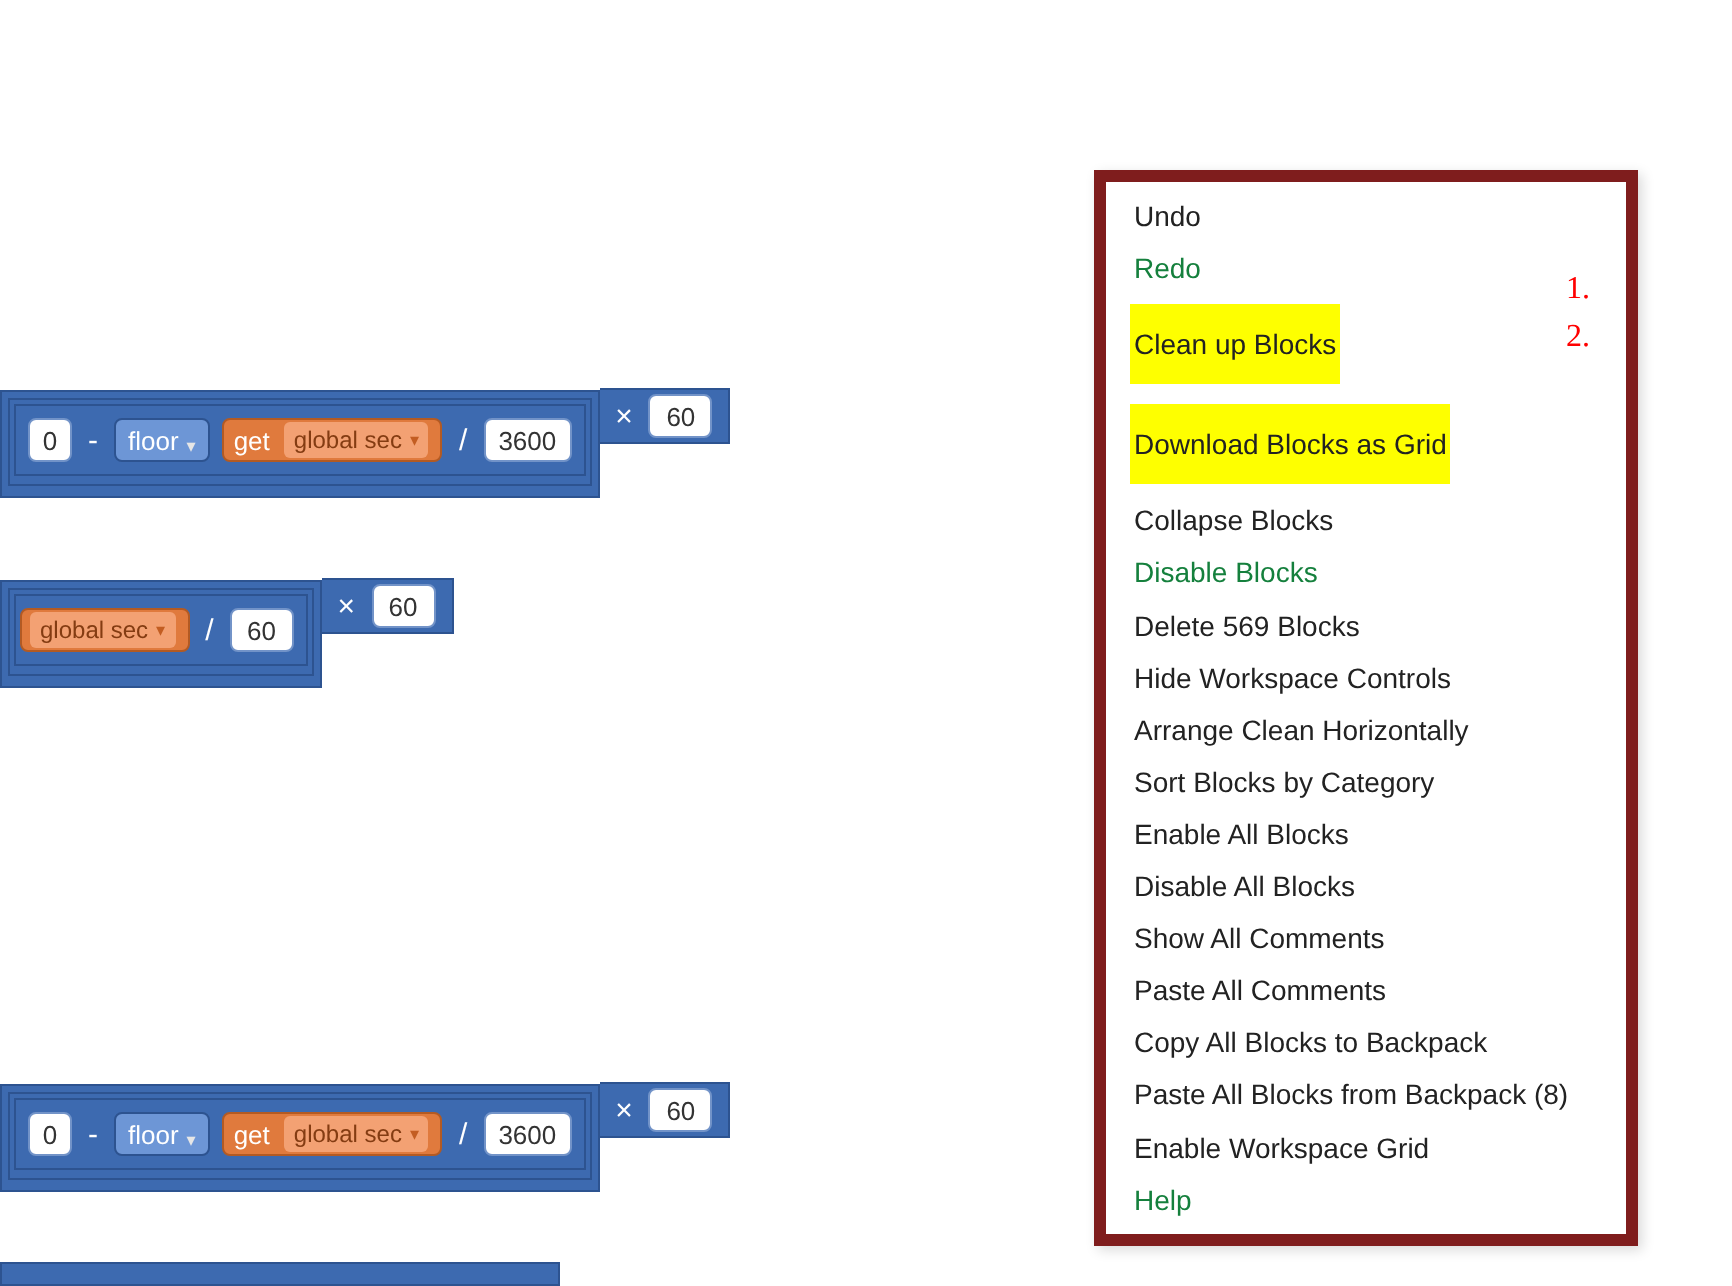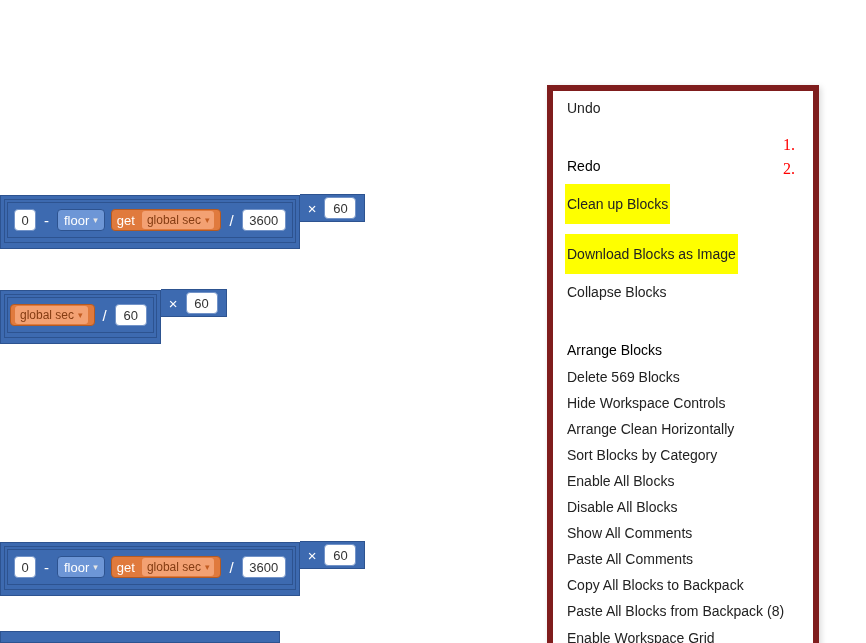--- a/index.html
+++ b/index.html
@@ -23,21 +23,21 @@
       padding: 4px 0;
       width: 272px;
     }
     .menu-item {
       padding: 5px 14px 5px 14px;
       white-space: nowrap;
       color: #222;
       cursor: default;
       position: relative;
     }
-    .menu-item.disabled { color: #000000; margin-top: 32px; }
+    .menu-item.disabled { color: #15803d; }
     .menu-item .hl {
       background: #feff00;
       display: inline-block;
       padding: 12px 2px;
       margin-left: -2px;
     }
 
     
     .annot {
       position: absolute;
@@ -80,20 +80,21 @@
       padding: 2px 6px;
       height: 22px;
       font-size: 13px;
     }
 
     .dd { 
       background: #6d96d6;
       color: #fff;
       border: 1px solid #2d5390;
       gap: 4px;
+      align-items: flex-end;
     }
     .dd .tri {
       font-size: 9px;
       color: #e6e6e6;
     }
 
     .num {
       background: #fff;
       color: #333;
       border: 1px solid #7293c8;
@@ -246,23 +247,23 @@
     </div>
   </div>
 </div>
 
 <div class="thin-strip" style="top:631px; width:280px;"></div>
 
 <div class="context-menu" style="left:547px; top:85px;" id="ctx">
     <div class="menu-item">Undo</div>
     <div class="menu-item disabled">Redo</div>
     <div class="menu-item"><span class="hl">Clean up Blocks</span></div>
-    <div class="menu-item"><span class="hl">Download Blocks as Image</span></div>
+    <div class="menu-item"><span class="hl">Download Blocks as Grid</span></div>
     <div class="menu-item">Collapse Blocks</div>
-    <div class="menu-item disabled">Arrange Blocks</div>
+    <div class="menu-item disabled">Disable Blocks</div>
     <div class="menu-item">Delete 569 Blocks</div>
     <div class="menu-item">Hide Workspace Controls</div>
     <div class="menu-item">Arrange Clean Horizontally</div>
     <div class="menu-item">Sort Blocks by Category</div>
     <div class="menu-item">Enable All Blocks</div>
     <div class="menu-item">Disable All Blocks</div>
     <div class="menu-item">Show All Comments</div>
     <div class="menu-item">Paste All Comments</div>
     <div class="menu-item">Copy All Blocks to Backpack</div>
     <div class="menu-item">Paste All Blocks from Backpack (8)</div>

